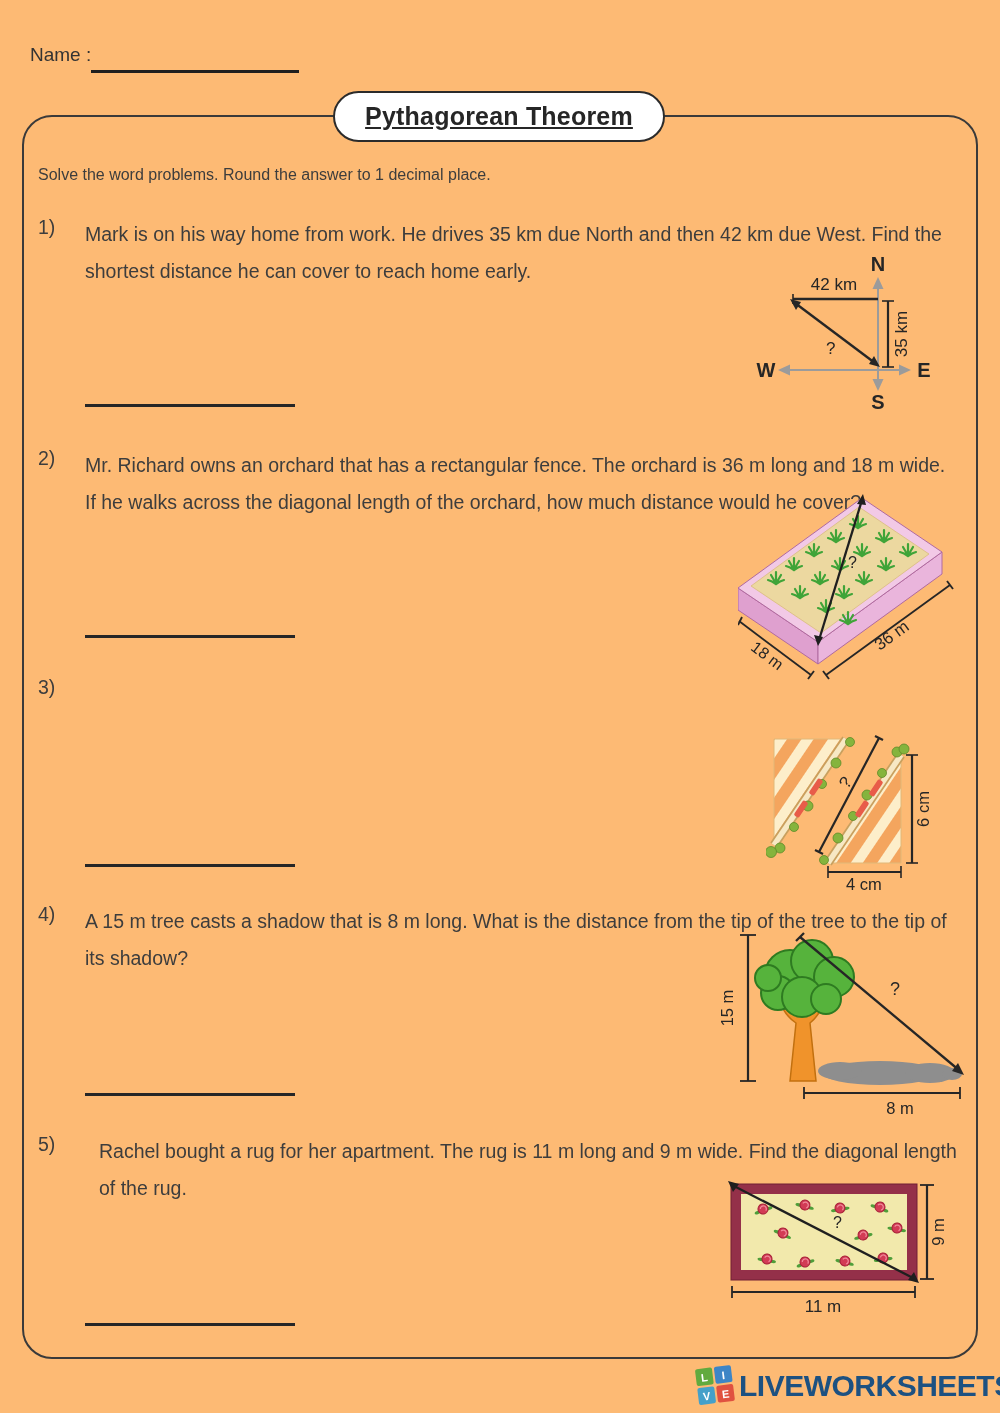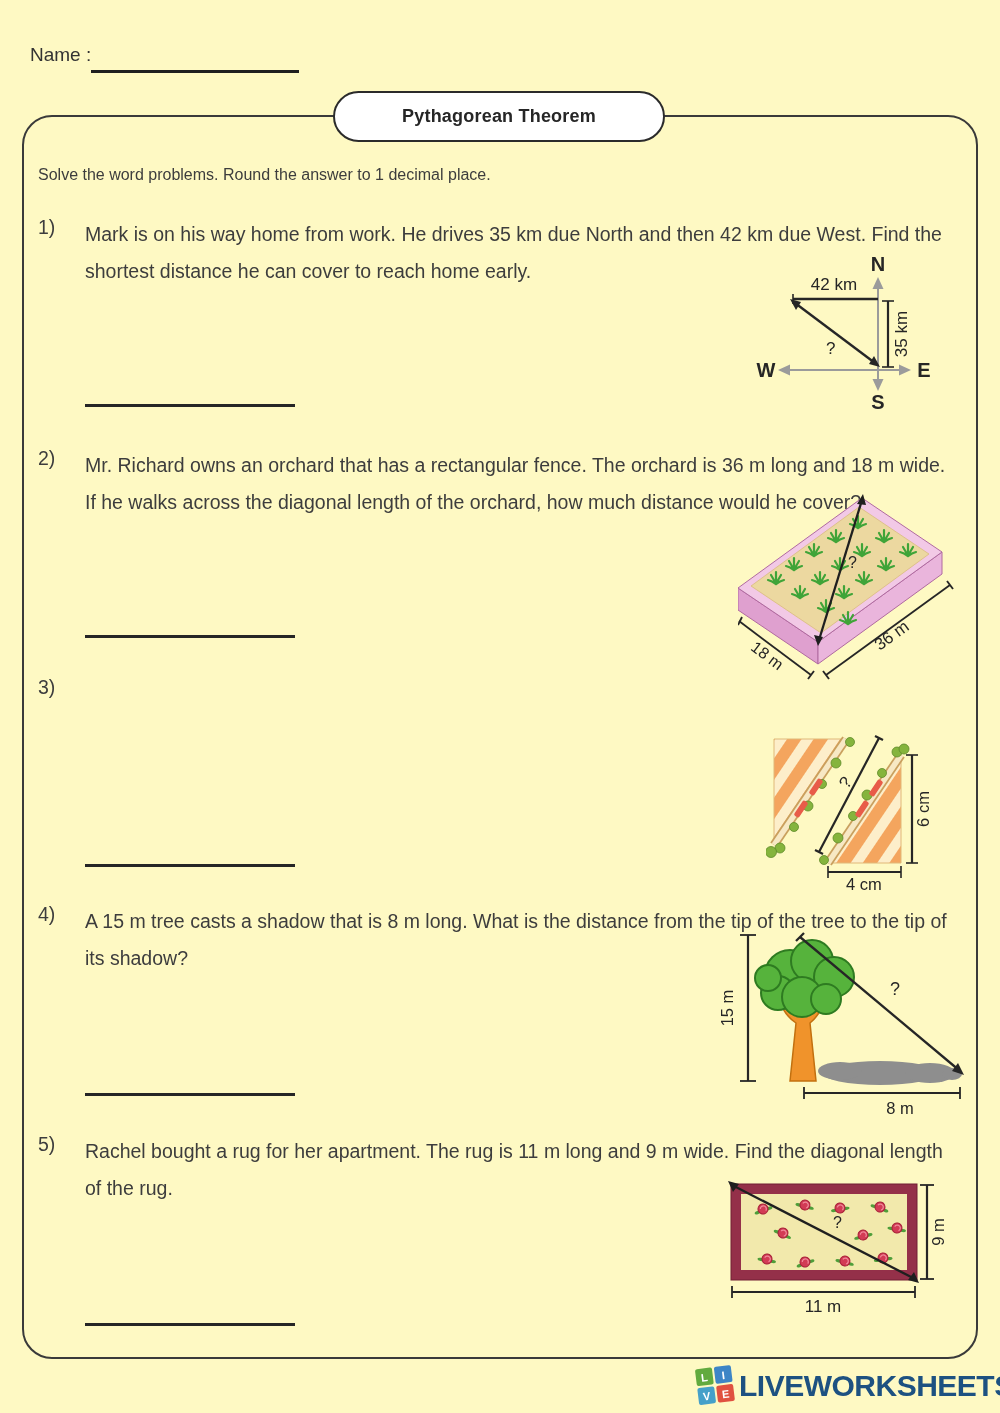--- a/index.html
+++ b/index.html
@@ -1,24 +1,24 @@
 <!DOCTYPE html>
 <html><head>
 <meta charset="utf-8">
 <style>
   html,body{margin:0;padding:0;background:#fff;}
-  #sheet{position:relative;width:1000px;height:1413px;background:#fef9c3;overflow:hidden;
+  #sheet{position:relative;width:1000px;height:1413px;background:#fdba74;overflow:hidden;
          font-family:"Liberation Sans","DejaVu Sans",sans-serif;color:#3d3d3d;}
   .abs{position:absolute;}
   .name-label{left:30px;top:44px;font-size:19px;color:#333;}
   .name-line{left:91px;top:44px;width:208px;height:26px;border-bottom:3px solid #1f1f1f;}
   .sheet-border{left:22px;top:115px;width:952px;height:1240px;border:2.5px solid #3a3a3a;border-radius:30px;}
   .title-pill{left:333px;top:91px;width:328px;height:47px;background:#fff;border:2.5px solid #2b2b2b;
               border-radius:26px;display:flex;align-items:center;justify-content:center;z-index:2;}
-  .title-pill span{font-size:18px;font-weight:700;color:#262626;letter-spacing:.2px;}
+  .title-pill span{font-size:25px;font-weight:700;color:#262626;letter-spacing:.2px;text-decoration:underline;}
   .instruction{left:38px;top:166px;font-size:16px;}
   .pnum{font-size:19.5px;width:40px;}
   .ptext{left:85px;width:876px;font-size:19.5px;line-height:37px;}
   .ansline{left:85px;width:210px;height:2.5px;background:#262626;}
   svg text{font-family:"Liberation Sans","DejaVu Sans",sans-serif;fill:#262626;}
   .footer{left:697px;top:1367px;display:flex;align-items:center;gap:5px;}
   .logo-grid{width:37px;height:37px;display:grid;grid-template-columns:17px 17px;grid-template-rows:17px 17px;
              gap:2px;transform:rotate(-7deg);}
   .logo-cell{display:flex;align-items:center;justify-content:center;color:#fff;font-size:11px;font-weight:700;border-radius:2px;}
   .cl-l{background:#62aa3e;} .cl-i{background:#3d85c6;} .cl-v{background:#45a0c9;} .cl-e{background:#e05140;}
@@ -225,21 +225,21 @@
     <text x="170" y="72" font-size="18">?</text>
     <g stroke="#262626">
       <line x1="84" y1="170" x2="240" y2="170" stroke-width="2.2"></line>
       <line x1="84" y1="164" x2="84" y2="176" stroke-width="1.8"></line>
       <line x1="240" y1="164" x2="240" y2="176" stroke-width="1.8"></line>
     </g>
     <text x="180" y="191" font-size="16.5" text-anchor="middle">8 m</text>
   </svg>
 
   <div class="abs pnum" style="left:38px;top:1133px;">5)</div>
-  <div class="abs ptext" style="top:1133px;">Rachel bought a rug for her apartment. The rug is 11 m long and 9 m wide. Find the diagonal length of the rug.</div>
+  <div class="abs ptext" style="top:1133px;margin-left:14px;">Rachel bought a rug for her apartment. The rug is 11 m long and 9 m wide. Find the diagonal length of the rug.</div>
   <div class="abs ansline" style="top:1323px;"></div>
 
   <svg class="abs" style="left:723px;top:1178px;" width="250" height="140" viewBox="0 0 250 140">
     <defs>
       <g id="rose">
         <ellipse cx="-6" cy="1.5" rx="3.4" ry="1.6" fill="#4f9e3a"></ellipse>
         <ellipse cx="6" cy="1.5" rx="3.4" ry="1.6" fill="#4f9e3a"></ellipse>
         <circle r="5" fill="#d23b55" stroke="#a82038" stroke-width="1"></circle>
         <path d="M-2.5,-1 A3,3 0 1 1 2,2.5" fill="none" stroke="#f08a9b" stroke-width="1.2"></path>
       </g>

